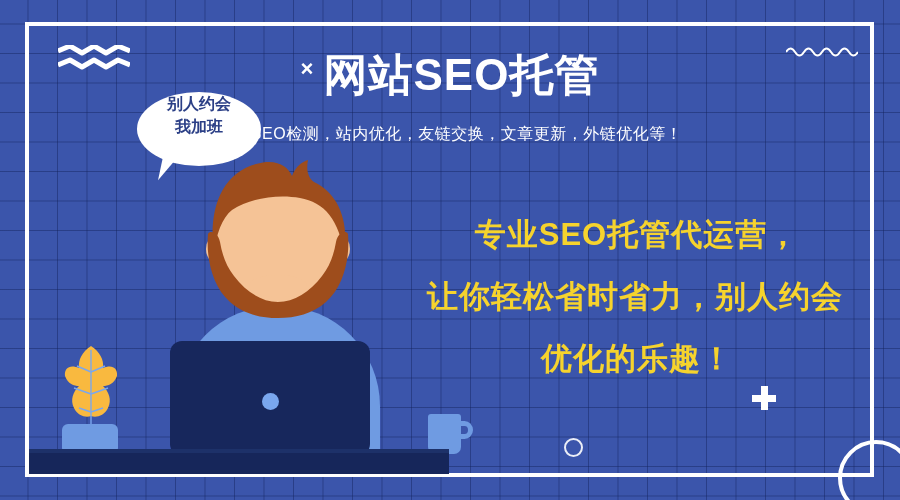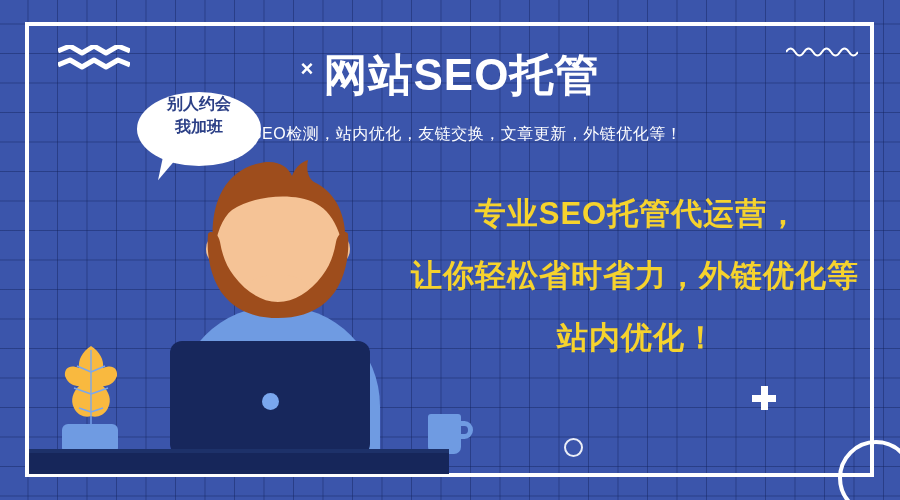--- a/index.html
+++ b/index.html
@@ -124,21 +124,21 @@
     color: #ffffff;
     font-size: 16px;
     letter-spacing: 0.5px;
     white-space: nowrap;
   }
 
   
   .slogan {
     position: absolute;
     left: 382px;
-    top: 183px;
+    top: 204px;
     width: 510px;
     text-align: center;
     color: #f6d32d;
     font-size: 31px;
     font-weight: bold;
     line-height: 62px;
     letter-spacing: 1px;
   }
   .slogan-line { display: block; white-space: nowrap; }
   .slogan-line.l2 { margin-left: -4px; }
@@ -389,21 +389,21 @@
   </div>
 
   <div class="title-row">
     <span class="title-x">×</span><span class="title-main">网站SEO托管</span>
   </div>
 
   <div class="subtitle">含：SEO检测，站内优化，友链交换，文章更新，外链优化等！</div>
 
   <div class="slogan">
     <span class="slogan-line l1">专业SEO托管代运营，</span>
-    <span class="slogan-line l2">让你轻松省时省力，外链优化等</span>
-    <span class="slogan-line l3">站内优化！</span>
+    <span class="slogan-line l2">让你轻松省时省力，别人约会</span>
+    <span class="slogan-line l3">优化的乐趣！</span>
   </div>
 
   <div class="deco-plus"></div>
   <div class="deco-circle-small"></div>
   <div class="deco-circle-big"></div>
 
 </div>
 
 </body></html>

